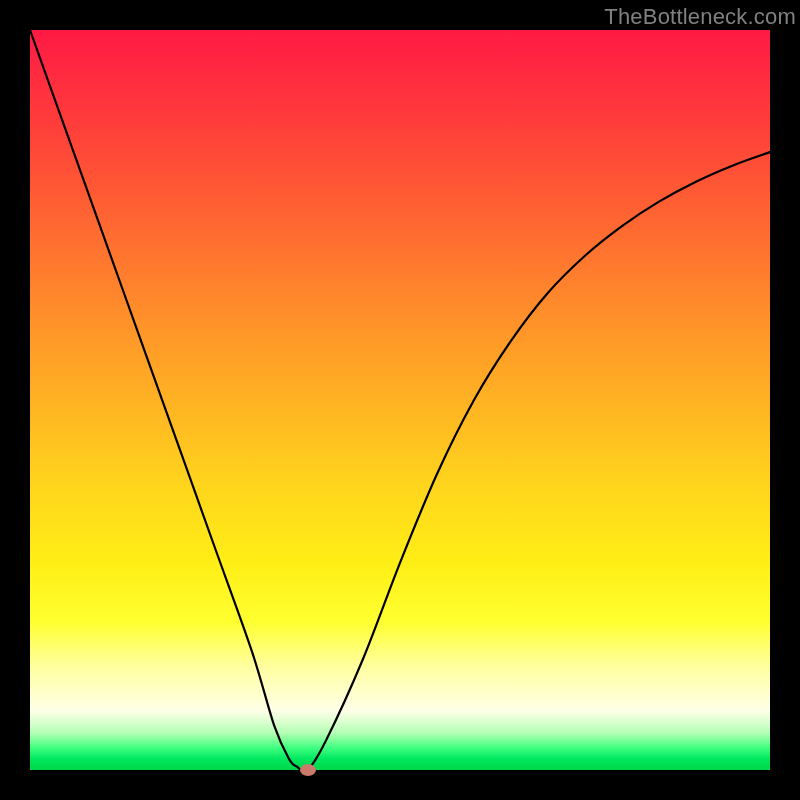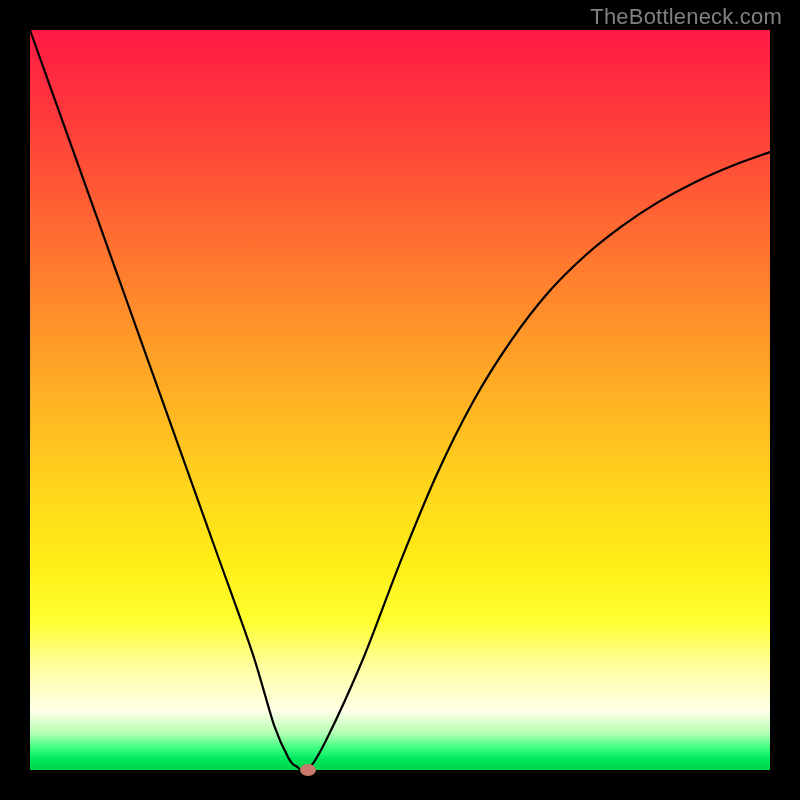--- a/index.html
+++ b/index.html
@@ -25,21 +25,21 @@
       #ffffe8 92%,
       #b4ffb4 95%,
       #40ff80 97%,
       #00e860 98.5%,
       #00d648 100%
     );
   }
   .watermark {
     position: absolute;
     top: 4px;
-    right: 18px;
+    right: 4px;
     color: #808080;
     font-size: 22px;
     font-weight: 400;
     letter-spacing: 0.2px;
   }
   svg.curve {
     position: absolute;
     left: 30px;
     top: 30px;
     width: 740px;

